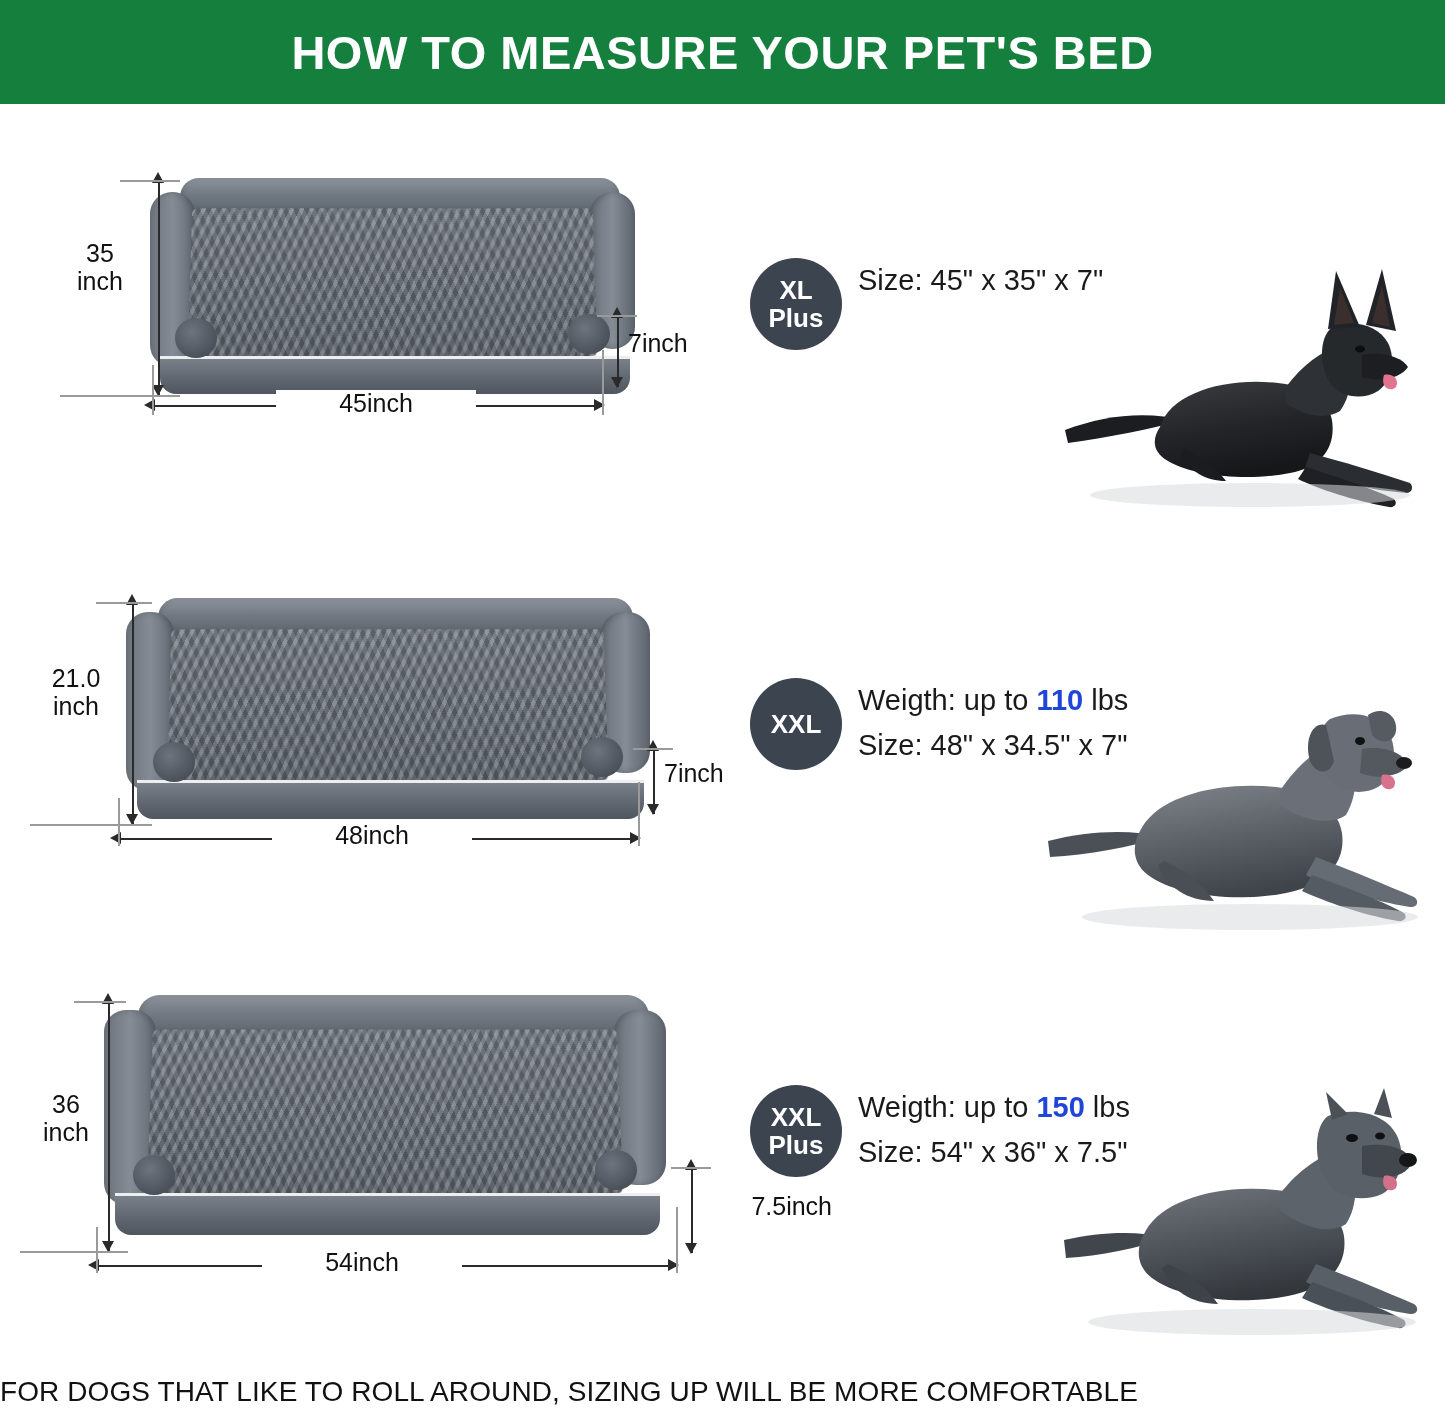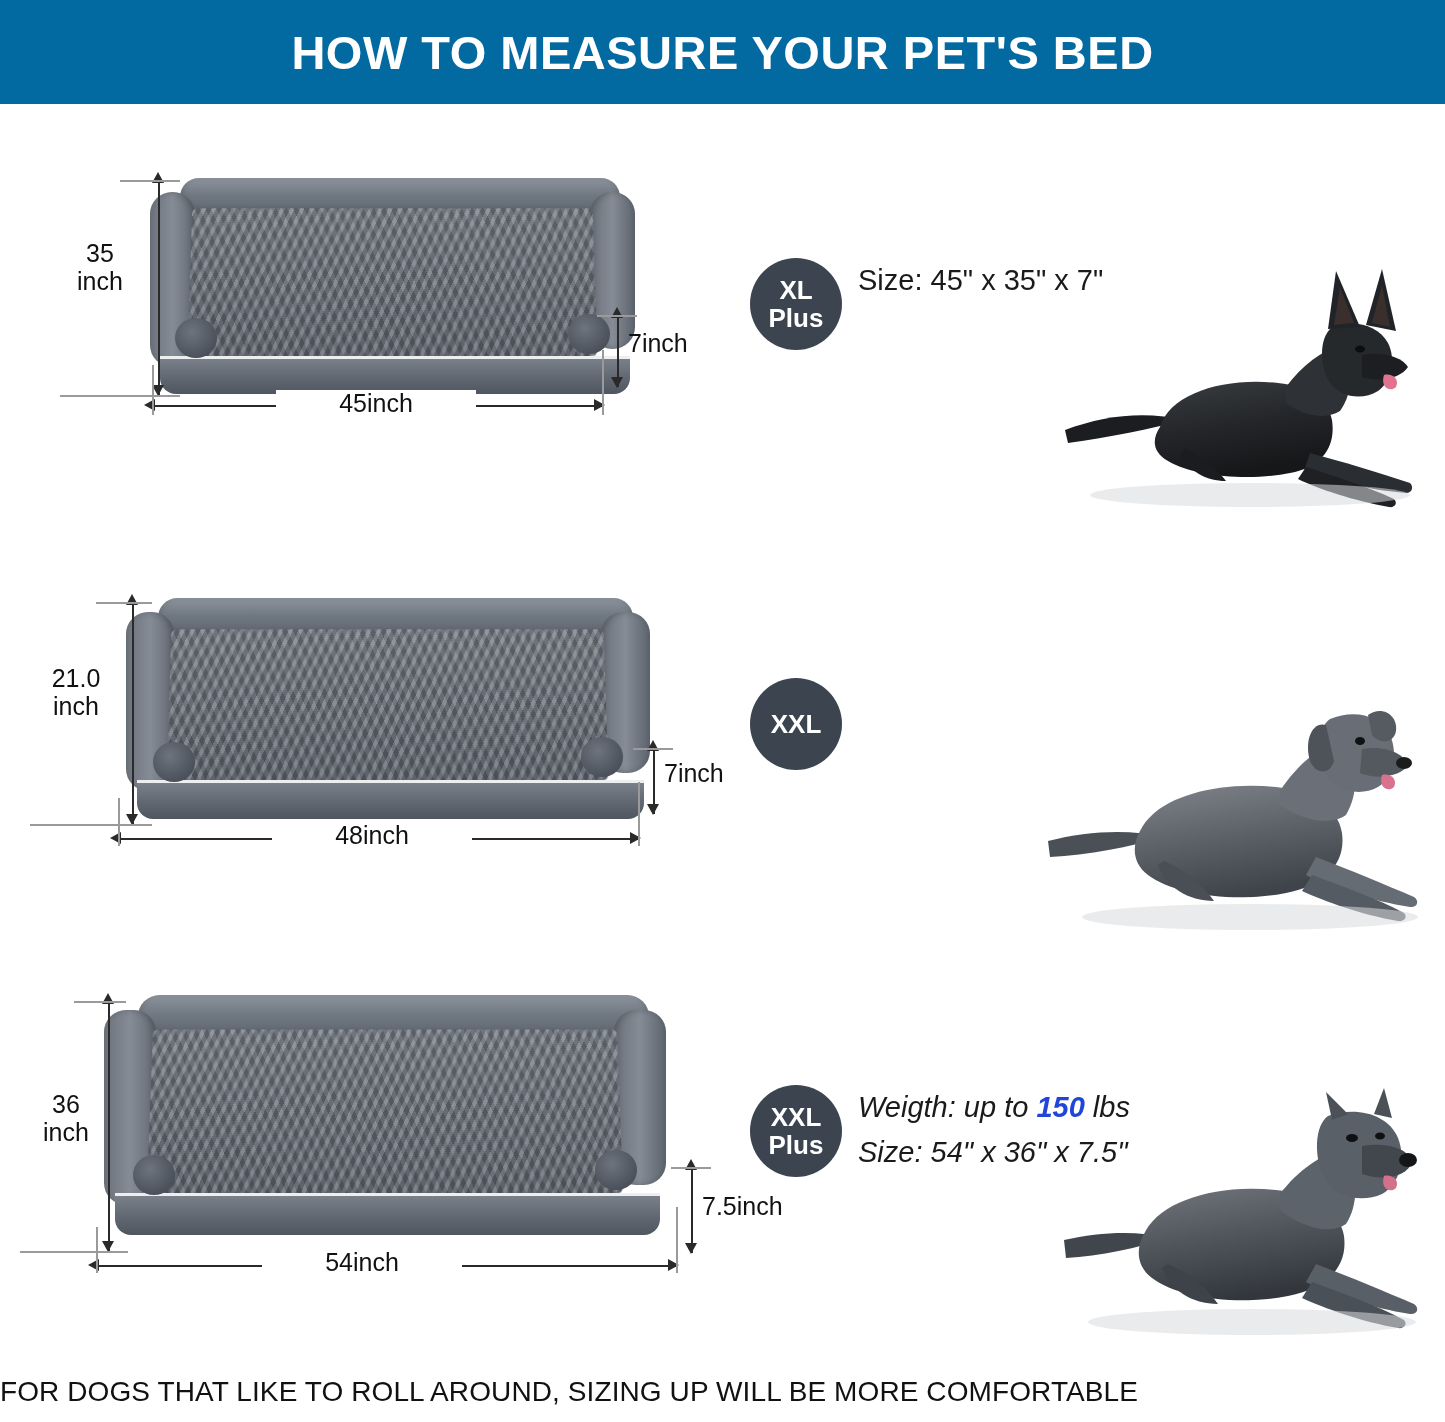--- a/index.html
+++ b/index.html
@@ -11,21 +11,21 @@
     font-family: "Liberation Sans", sans-serif;
     color: #1a1a1a;
     position: relative;
     overflow: hidden;
   }
 
   
   .header {
     width: 100%;
     height: 104px;
-    background: #0369a1;
+    background: #15803d;
     display: flex;
     align-items: center;
     justify-content: center;
   }
   .header-title {
     color: #ffffff;
     font-size: 47px;
     font-weight: bold;
     letter-spacing: 0.5px;
     text-align: center;
@@ -354,20 +354,28 @@
     <div class="arrow arrow-down" style="left:647px; top:244px;"></div>
     <div class="tick-h" style="left:633px; top:188px; width:40px;"></div>
     <div class="dim-label" style="left:664px; top:200px; width:110px; text-align:left;">7inch</div>
   </div>
 
   <div class="info-col">
     <div class="badge" style="left:10px; top:118px;">
       <span>XXL</span>
       <span></span>
     </div>
+    <div class="specs" style="left:118px; top:118px;">
+      <div class="line">
+        <span>Weigth: up to </span><span class="hl">110</span><span> lbs</span>
+      </div>
+      <div class="line">
+        <span>Size: </span><span>48" x 34.5" x 7"</span>
+      </div>
+    </div>
 
     <div class="dog" style="left:290px; top:65px; width:410px; height:330px;">
       <svg width="410" height="330" viewBox="0 0 410 330" aria-hidden="true">
         <defs>
           <linearGradient id="gdCoat" x1="0.1" y1="0" x2="0.4" y2="1">
             <stop offset="0%" stop-color="#7e8288"></stop>
             <stop offset="50%" stop-color="#5d6269"></stop>
             <stop offset="100%" stop-color="#3f444a"></stop>
           </linearGradient>
         </defs>
@@ -435,29 +443,29 @@
     <div class="arrow arrow-left" style="left:88px; top:284px;"></div>
     <div class="arrow arrow-right" style="left:668px; top:284px;"></div>
     <div class="tick" style="left:96px; top:252px; height:46px;"></div>
     <div class="tick" style="left:676px; top:232px; height:66px;"></div>
     <div class="dim-label" style="left:262px; top:274px; width:200px; background:#fff;">54inch</div>
 
     <div class="dim-line-v" style="left:691px; top:192px; height:86px;"></div>
     <div class="arrow arrow-up" style="left:685px; top:184px;"></div>
     <div class="arrow arrow-down" style="left:685px; top:268px;"></div>
     <div class="tick-h" style="left:671px; top:192px; width:40px;"></div>
-    <div class="dim-label" style="left:702px; top:218px; width:130px; text-align:left;">7.5inch</div>
+    <div class="dim-label" style="left:702px; top:218px; width:130px; text-align:right;">7.5inch</div>
   </div>
 
   <div class="info-col">
     <div class="badge" style="left:10px; top:110px;">
       <span>XXL</span>
       <span>Plus</span>
     </div>
-    <div class="specs" style="left:118px; top:110px;font-style:italic;">
+    <div class="specs" style="left:118px; top:110px;">
       <div class="line">
         <span>Weigth: up to </span><span class="hl">150</span><span> lbs</span>
       </div>
       <div class="line">
         <span>Size: </span><span>54" x 36" x 7.5"</span>
       </div>
     </div>
 
     <div class="dog" style="left:300px; top:55px; width:400px; height:330px;">
       <svg width="400" height="330" viewBox="0 0 400 330" aria-hidden="true">

